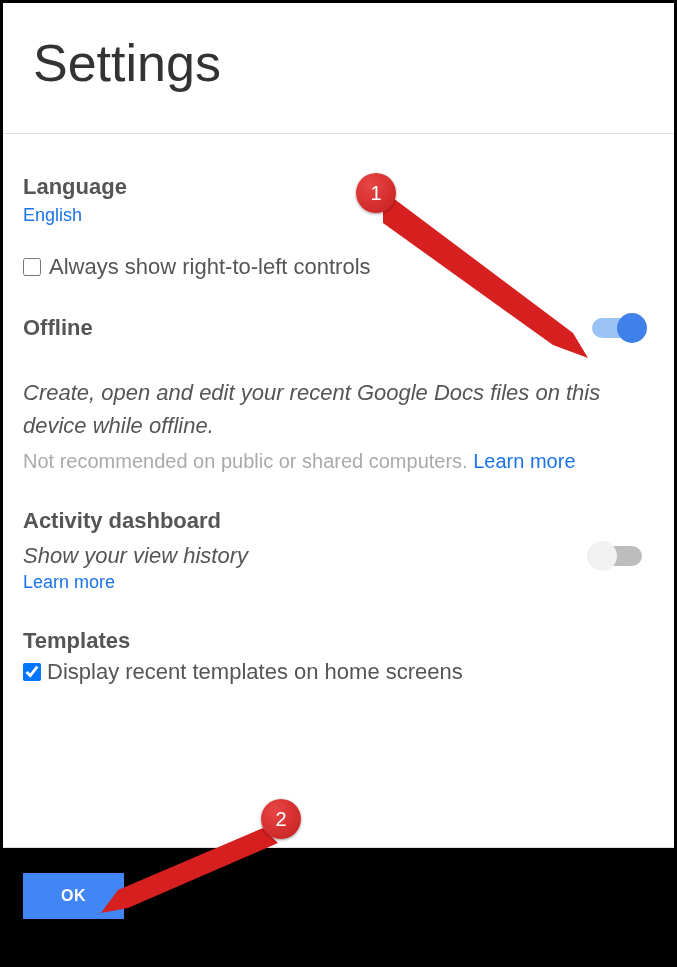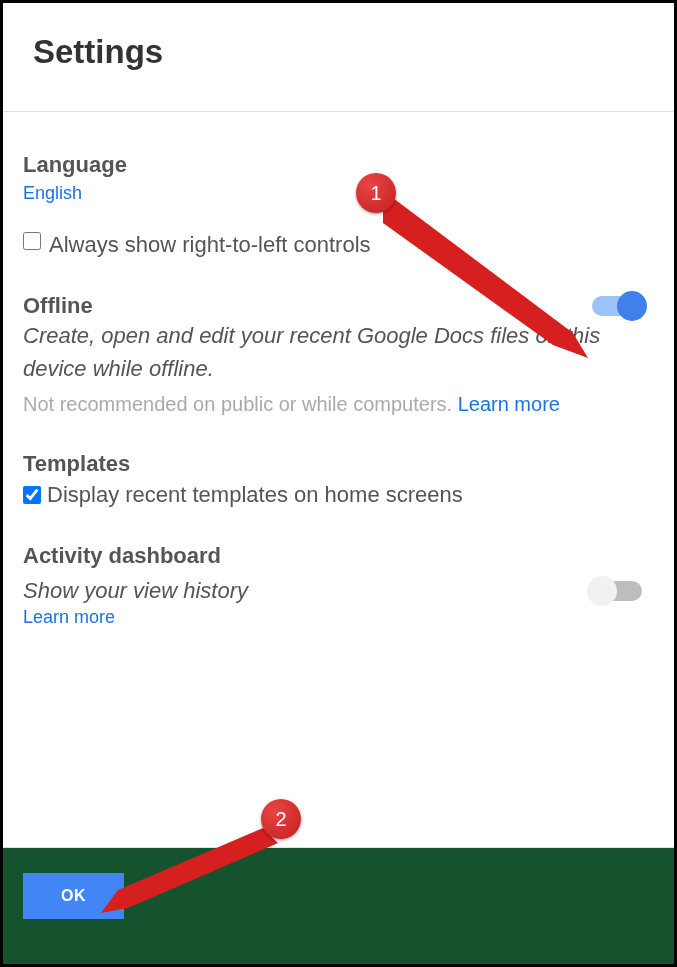--- a/index.html
+++ b/index.html
@@ -14,22 +14,22 @@
       height: 967px;
       border: 3px solid #000;
       position: relative;
       overflow: hidden;
     }
     .header {
       padding: 30px 30px 40px 30px;
       border-bottom: 1px solid #e0e0e0;
     }
     .header h1 {
-      font-size: 33px;
-      font-weight: 700;
+      font-size: 52px;
+      font-weight: 400;
       color: #333;
     }
     .content {
       padding: 40px 32px 20px 20px;
     }
     .section {
       margin-bottom: 35px;
     }
     .section-label {
       font-size: 22px;
@@ -38,20 +38,21 @@
       margin-bottom: 5px;
     }
     .link {
       color: #1a73e8;
       font-size: 18px;
       text-decoration: none;
       cursor: pointer;
     }
     .checkbox-row {
       display: flex;
+      align-items: center;
       margin-top: 28px;
       font-size: 22px;
       color: #555;
     }
     .checkbox-row input[type="checkbox"] {
       width: 18px;
       height: 18px;
       margin-right: 8px;
       cursor: pointer;
     }
@@ -65,20 +66,21 @@
     .checkbox-row-tight input[type="checkbox"] {
       width: 18px;
       height: 18px;
       margin-right: 6px;
       cursor: pointer;
     }
     .offline-row {
       display: flex;
       align-items: center;
       justify-content: space-between;
+      margin-bottom: 35px;
     }
     .description {
       font-size: 22px;
       color: #555;
       line-height: 1.5;
       font-style: italic;
     }
     .muted {
       color: #aaa;
       font-size: 20px;
@@ -121,21 +123,21 @@
       align-items: center;
       justify-content: space-between;
     }
     .footer {
       position: absolute;
       bottom: 0;
       left: 0;
       right: 0;
       padding: 25px 20px 45px 20px;
       border-top: 1px solid #e0e0e0;
-      background: #14532d;
+      background: #000000;
     }
     .ok-button {
       background: #4285f4;
       color: #fff;
       border: none;
       font-size: 16px;
       font-weight: 700;
       padding: 14px 38px;
       cursor: pointer;
       letter-spacing: 0.5px;
@@ -180,39 +182,39 @@
   </div>
 
   <div class="offline-row">
     <div class="section-label" style="margin-bottom:0">Offline</div>
     <div class="toggle toggle-on"></div>
   </div>
 
   <div class="section">
     <div class="description">Create, open and edit your recent Google Docs files on this device while offline.</div>
     <div style="margin-top:8px">
-      <span class="muted">Not recommended on public or while computers. </span><a class="link" style="font-size:20px">Learn more</a>
-    </div>
+      <span class="muted">Not recommended on public or shared computers. </span><a class="link" style="font-size:20px">Learn more</a>
+    </div>
+  </div>
+
+  <div class="section">
+    <div class="section-label">Activity dashboard</div>
+    <div class="activity-row">
+      <div class="description">Show your view history</div>
+      <div class="toggle toggle-off"></div>
+    </div>
+    <a class="link">Learn more</a>
   </div>
 
   <div class="section">
     <div class="section-label">Templates</div>
     <div class="checkbox-row-tight">
       <input type="checkbox" checked="" style="">
       <span>Display recent templates on home screens</span>
     </div>
-  </div>
-
-  <div class="section">
-    <div class="section-label">Activity dashboard</div>
-    <div class="activity-row">
-      <div class="description">Show your view history</div>
-      <div class="toggle toggle-off"></div>
-    </div>
-    <a class="link">Learn more</a>
   </div>
 
 </div>
 
 <div class="footer">
   <button class="ok-button">OK</button>
 </div>
 
 <div class="annotation-badge" style="left:353px; top:170px;">1</div>
 <svg class="arrow-svg" style="left:370px; top:190px;" width="240" height="180">

